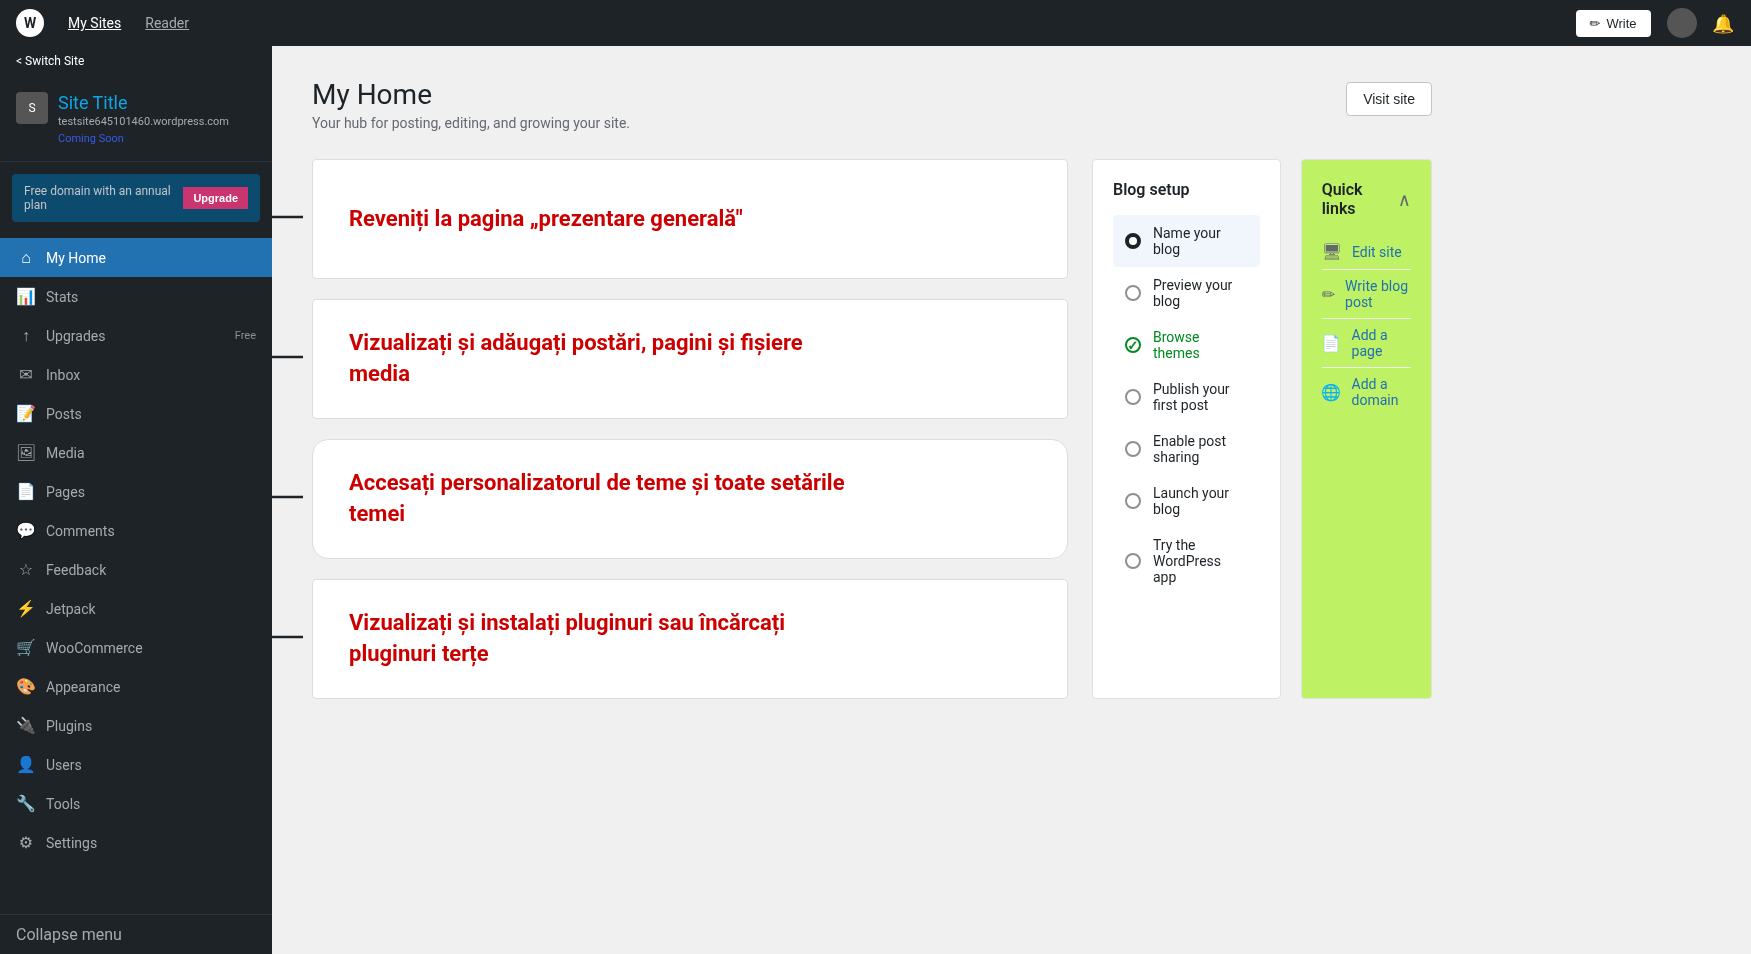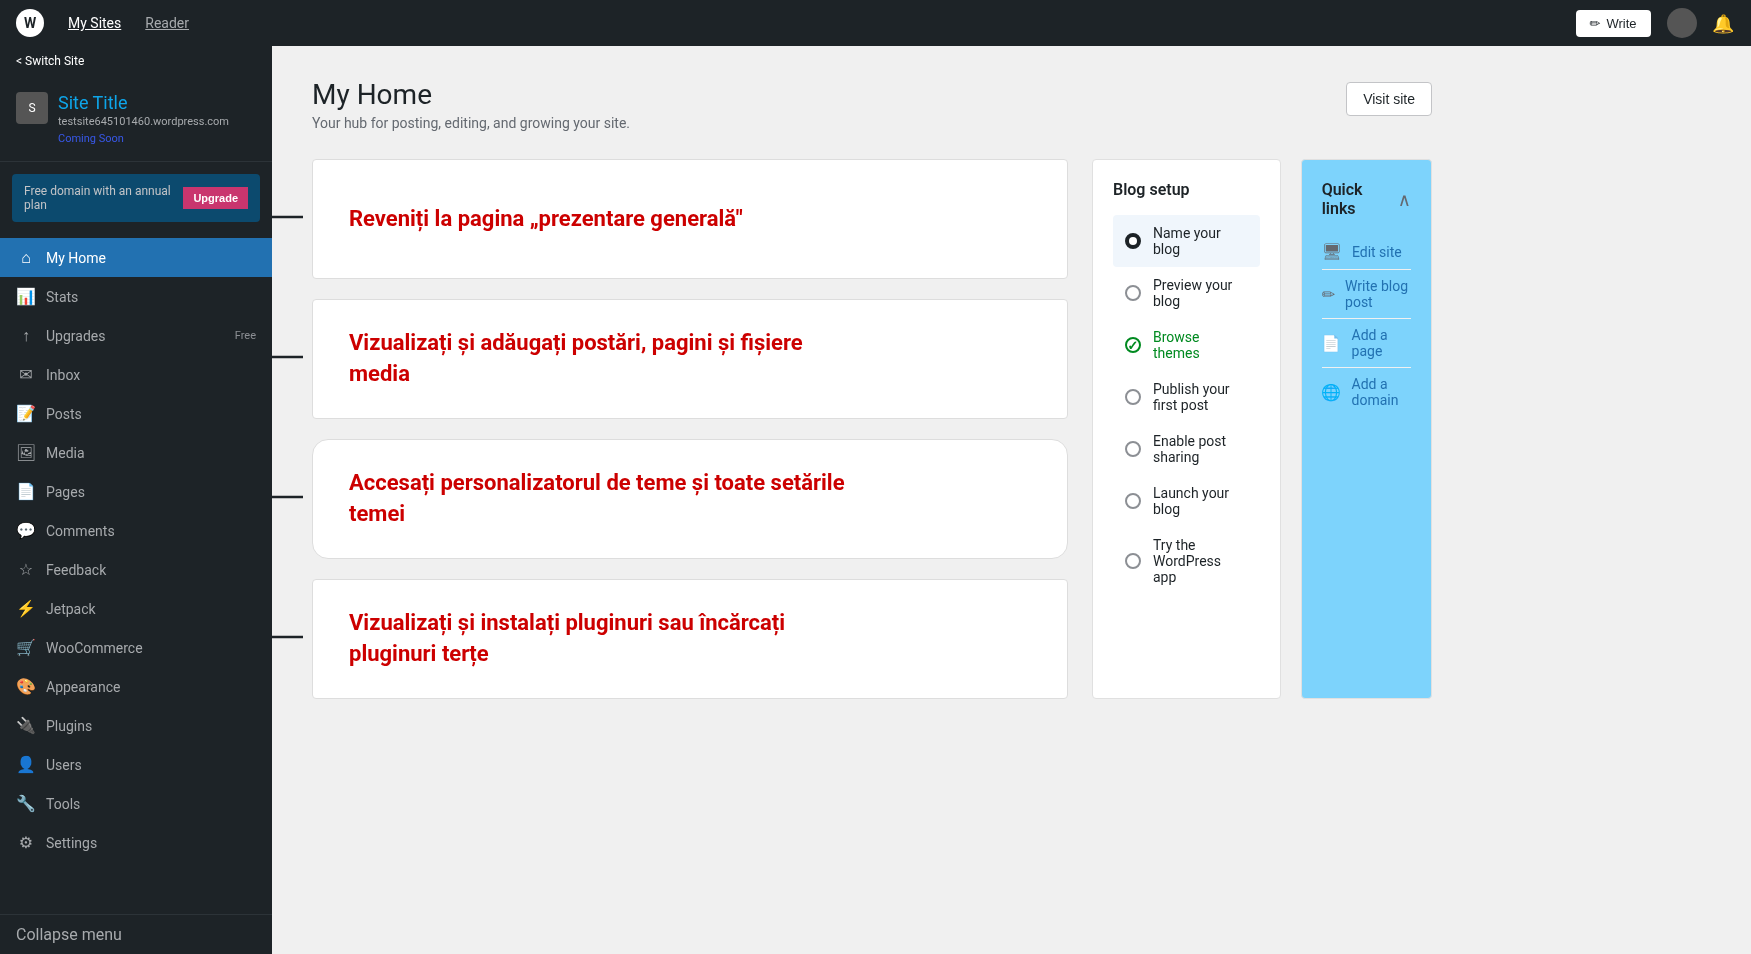--- a/index.html
+++ b/index.html
@@ -157,21 +157,21 @@
       font-size: 14px;
       color: #1d2327;
     }
     .setup-item.active { background: #f0f6fc; }
     .setup-item .setup-dot { width: 16px; height: 16px; border-radius: 50%; border: 2px solid #8c8f94; flex-shrink: 0; display: flex; align-items: center; justify-content: center; }
     .setup-item .setup-dot.filled { background: #1d2327; border-color: #1d2327; }
     .setup-item .setup-dot.checked { border-color: #008a20; }
     .setup-item .checkmark { color: #008a20; font-size: 13px; font-weight: bold; }
 
     .quick-links-card {
-      background: #7dd3fc;
+      background: #bef264;
       border: 1px solid #e0e0e0;
       border-radius: 4px;
       padding: 20px;
     }
     .quick-links-header { display: flex; align-items: center; justify-content: space-between; margin-bottom: 16px; }
     .quick-links-title { font-size: 16px; font-weight: 600; color: #1d2327; }
     .quick-links-toggle { font-size: 18px; color: #646970; cursor: pointer; }
 
     .quick-link-item {
       display: flex;

